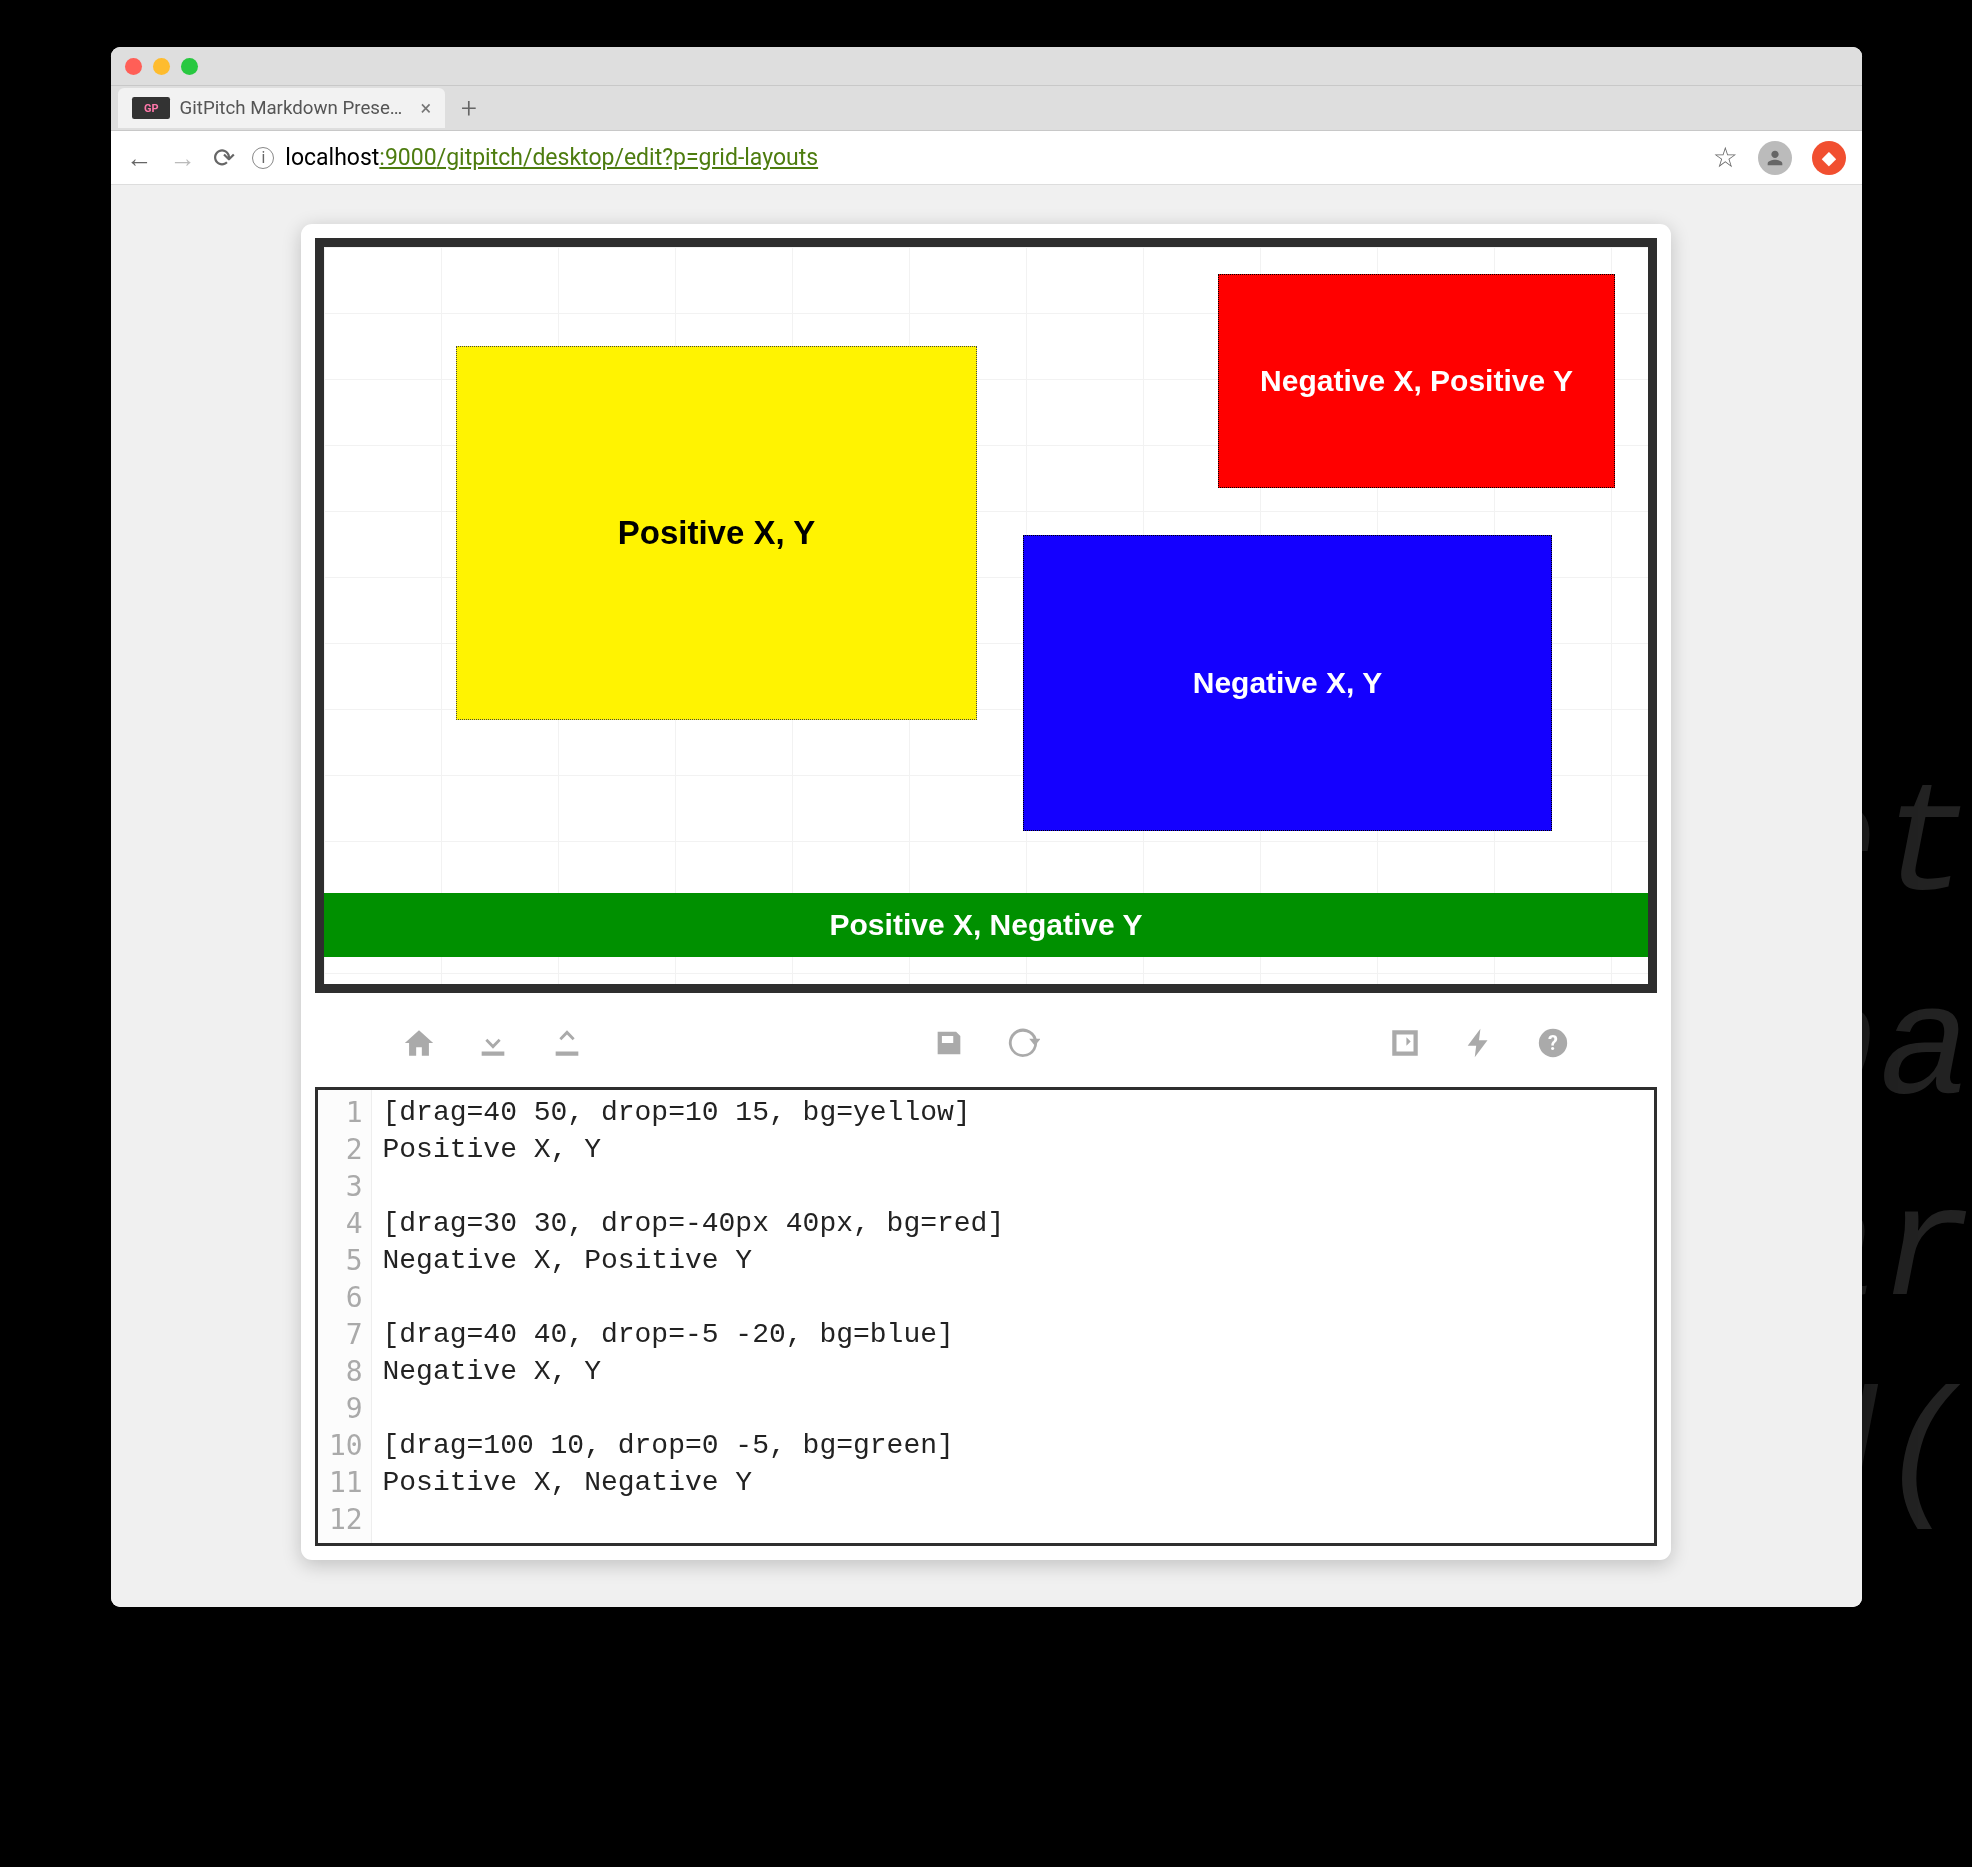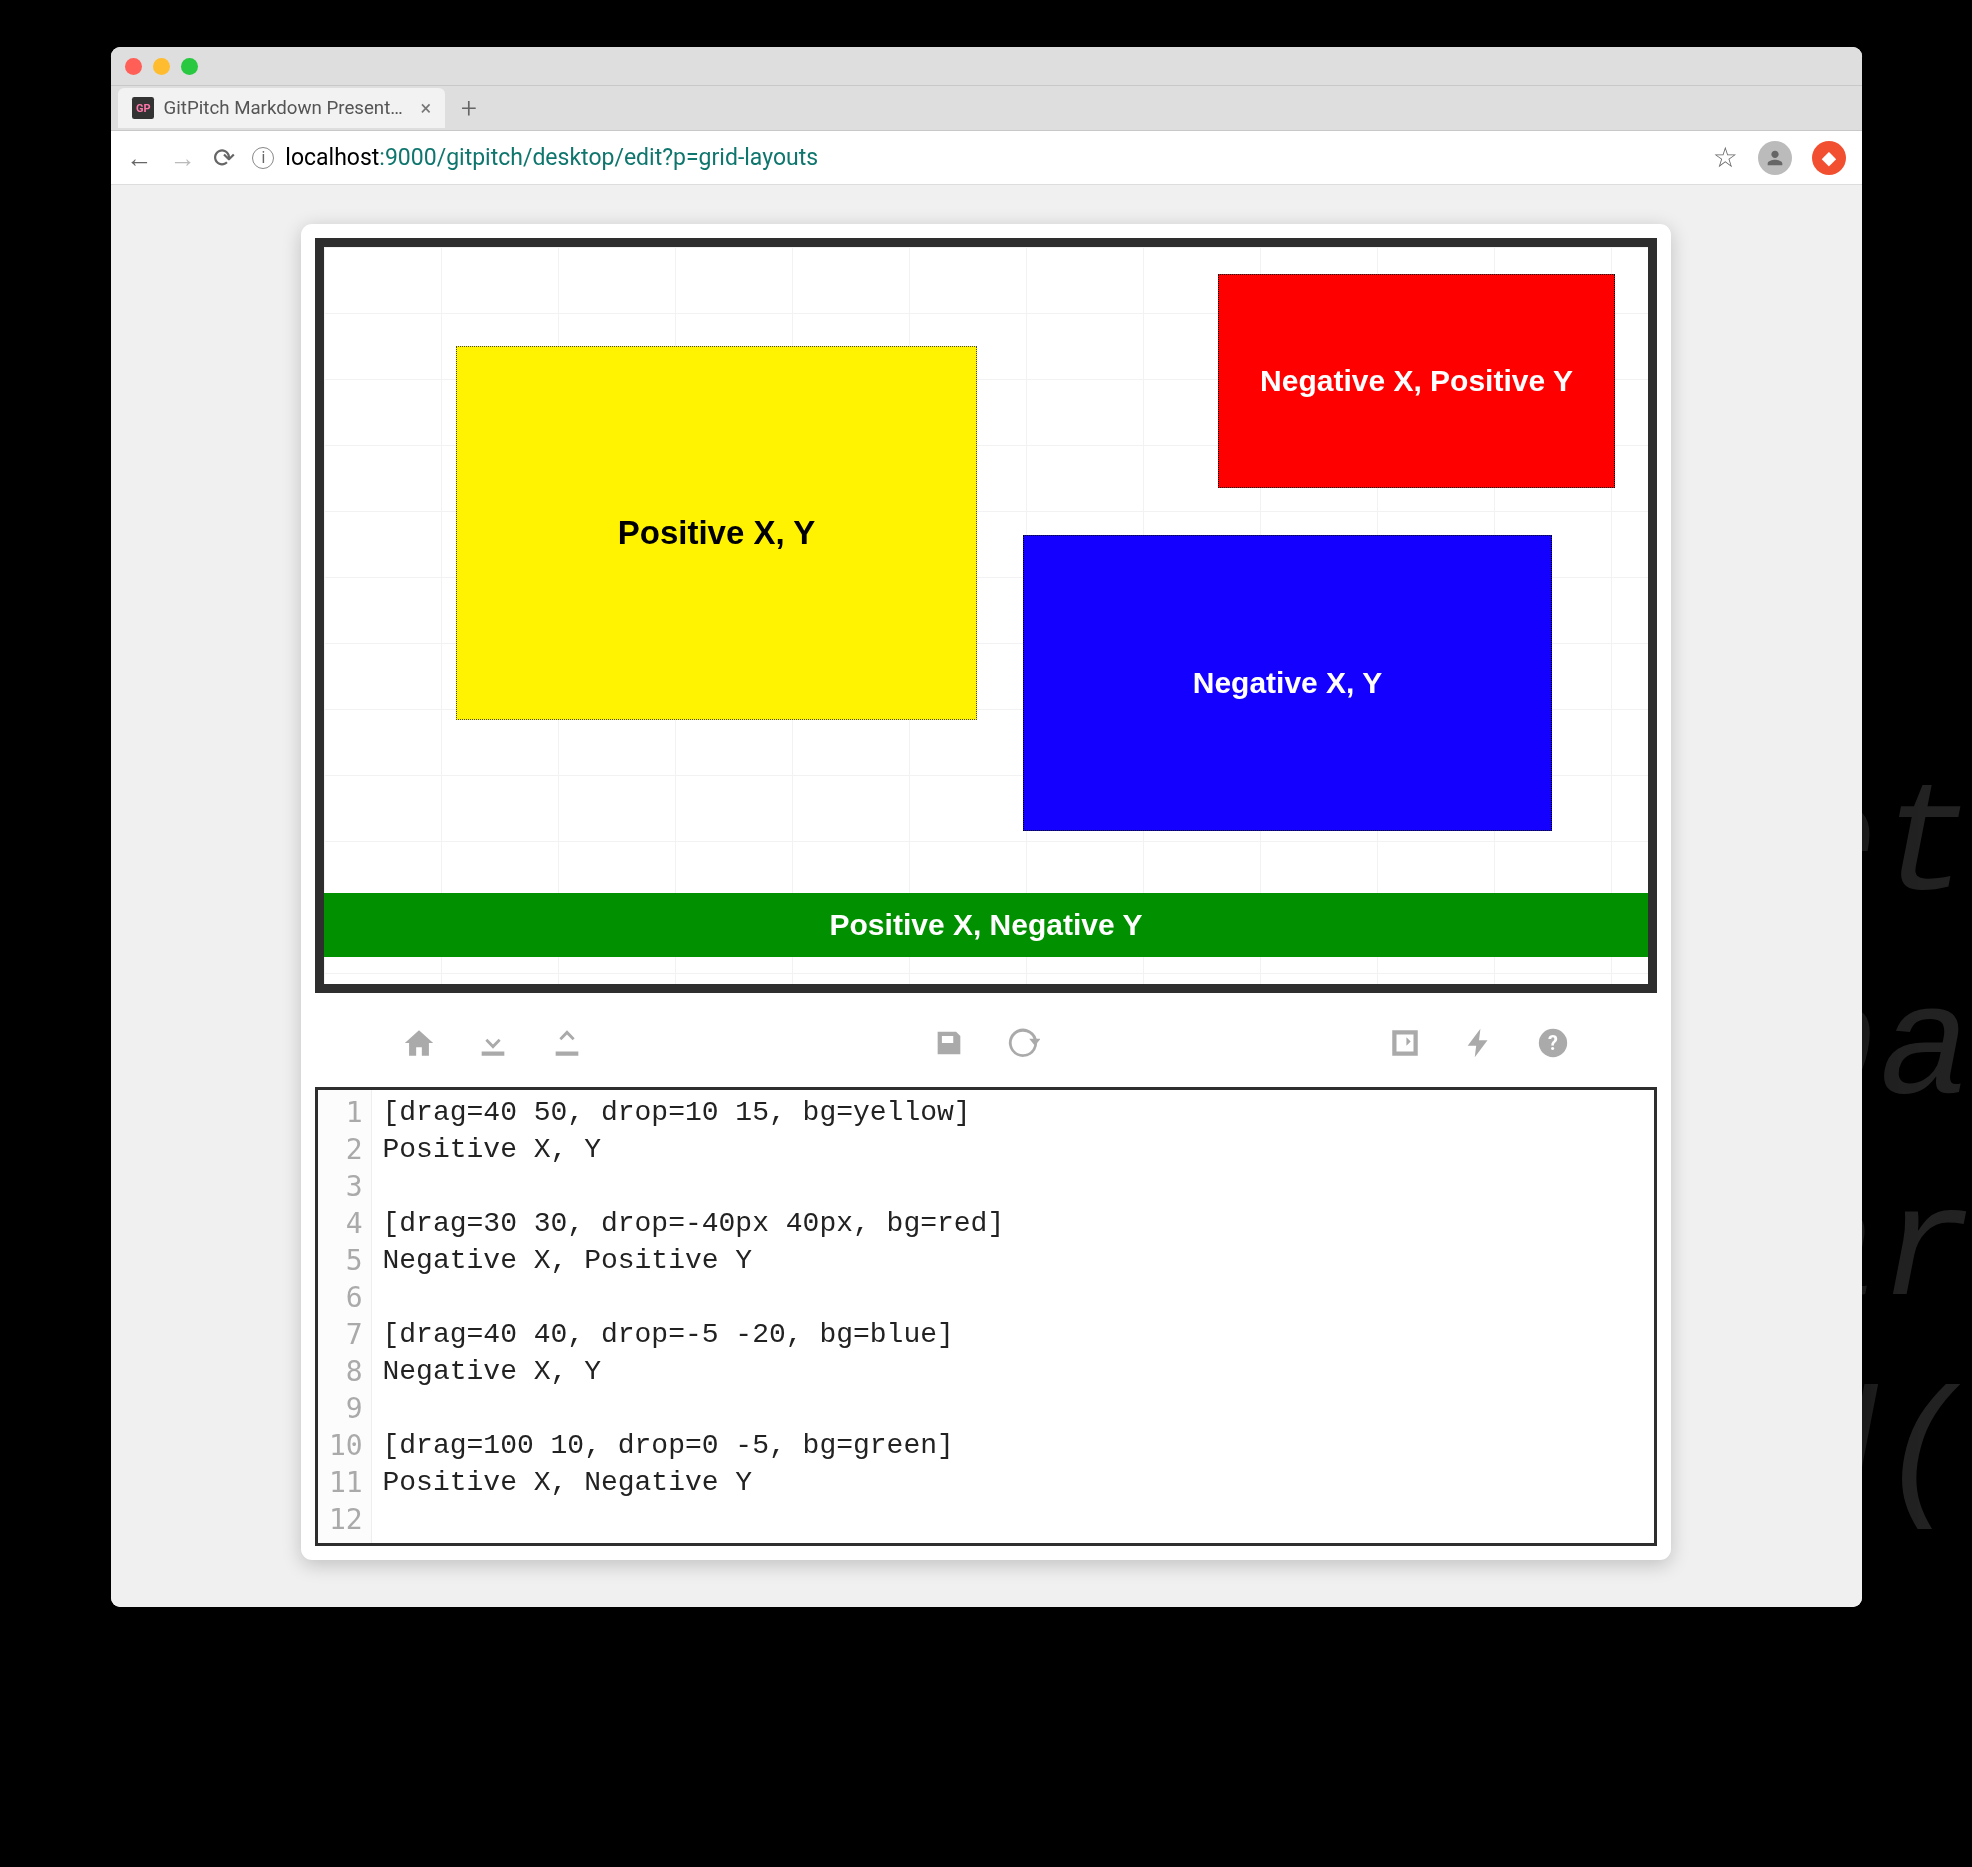--- a/index.html
+++ b/index.html
@@ -57,38 +57,38 @@
     border-radius: 6.2px 6.2px 0 0;
     padding: 7.8px 14px;
     display:flex;
     align-items:center;
     gap:9.3px;
     font-size: 18.7px;
     color:#555;
     max-width:327px;
   }
   .tab .favicon{
-    width:22px;height:22px;background:#333;color:#f7a; font-size:11px;
+    width:38px;height:22px;background:#333;color:#f7a; font-size:11px;
     display:flex;align-items:center;justify-content:center;font-weight:bold;
     border-radius:2.3px;
   }
   .tab .title{white-space:nowrap;overflow:hidden;text-overflow:ellipsis;flex:1;}
   .tab .x{color:#777;font-size:20px;}
   .newtab{ margin-left:15.6px;color:#666;font-size:28px;font-weight:300;}
   .addrbar{
     display:flex;align-items:center;height:54px;padding:0 15.6px;gap:17px;
     border-bottom:0.8px solid #ddd; background:#fff;
   }
   .nav-ico{font-size:26.5px;color:#666;}
   .addr-field{
     flex:1;display:flex;align-items:center;gap:11px;
     font-size:23px;color:#666;
   }
   .addr-field .hostdark{color:#000000;}
-  .addr-field .path{color:#0f766e;}
+  .addr-field .path{color:#4d7c0f;text-decoration:underline;}
   .addr-icons{display:flex;align-items:center;gap:20px;}
   .star{font-size:28px;color:#666;}
   .avatar{width:34px;height:34px;border-radius:50%;background:#bbb;display:flex;align-items:center;justify-content:center;}
   .avatar svg{width:22px;height:22px;fill:#666;}
   .redcircle{width:34px;height:34px;border-radius:50%;background:#f14f30;display:flex;align-items:center;justify-content:center;color:#fff;font-size:18.7px;}
   .content{
     background:#f0f0f0;
     padding:39px 0 47px;
     display:flex;
     justify-content:center;

